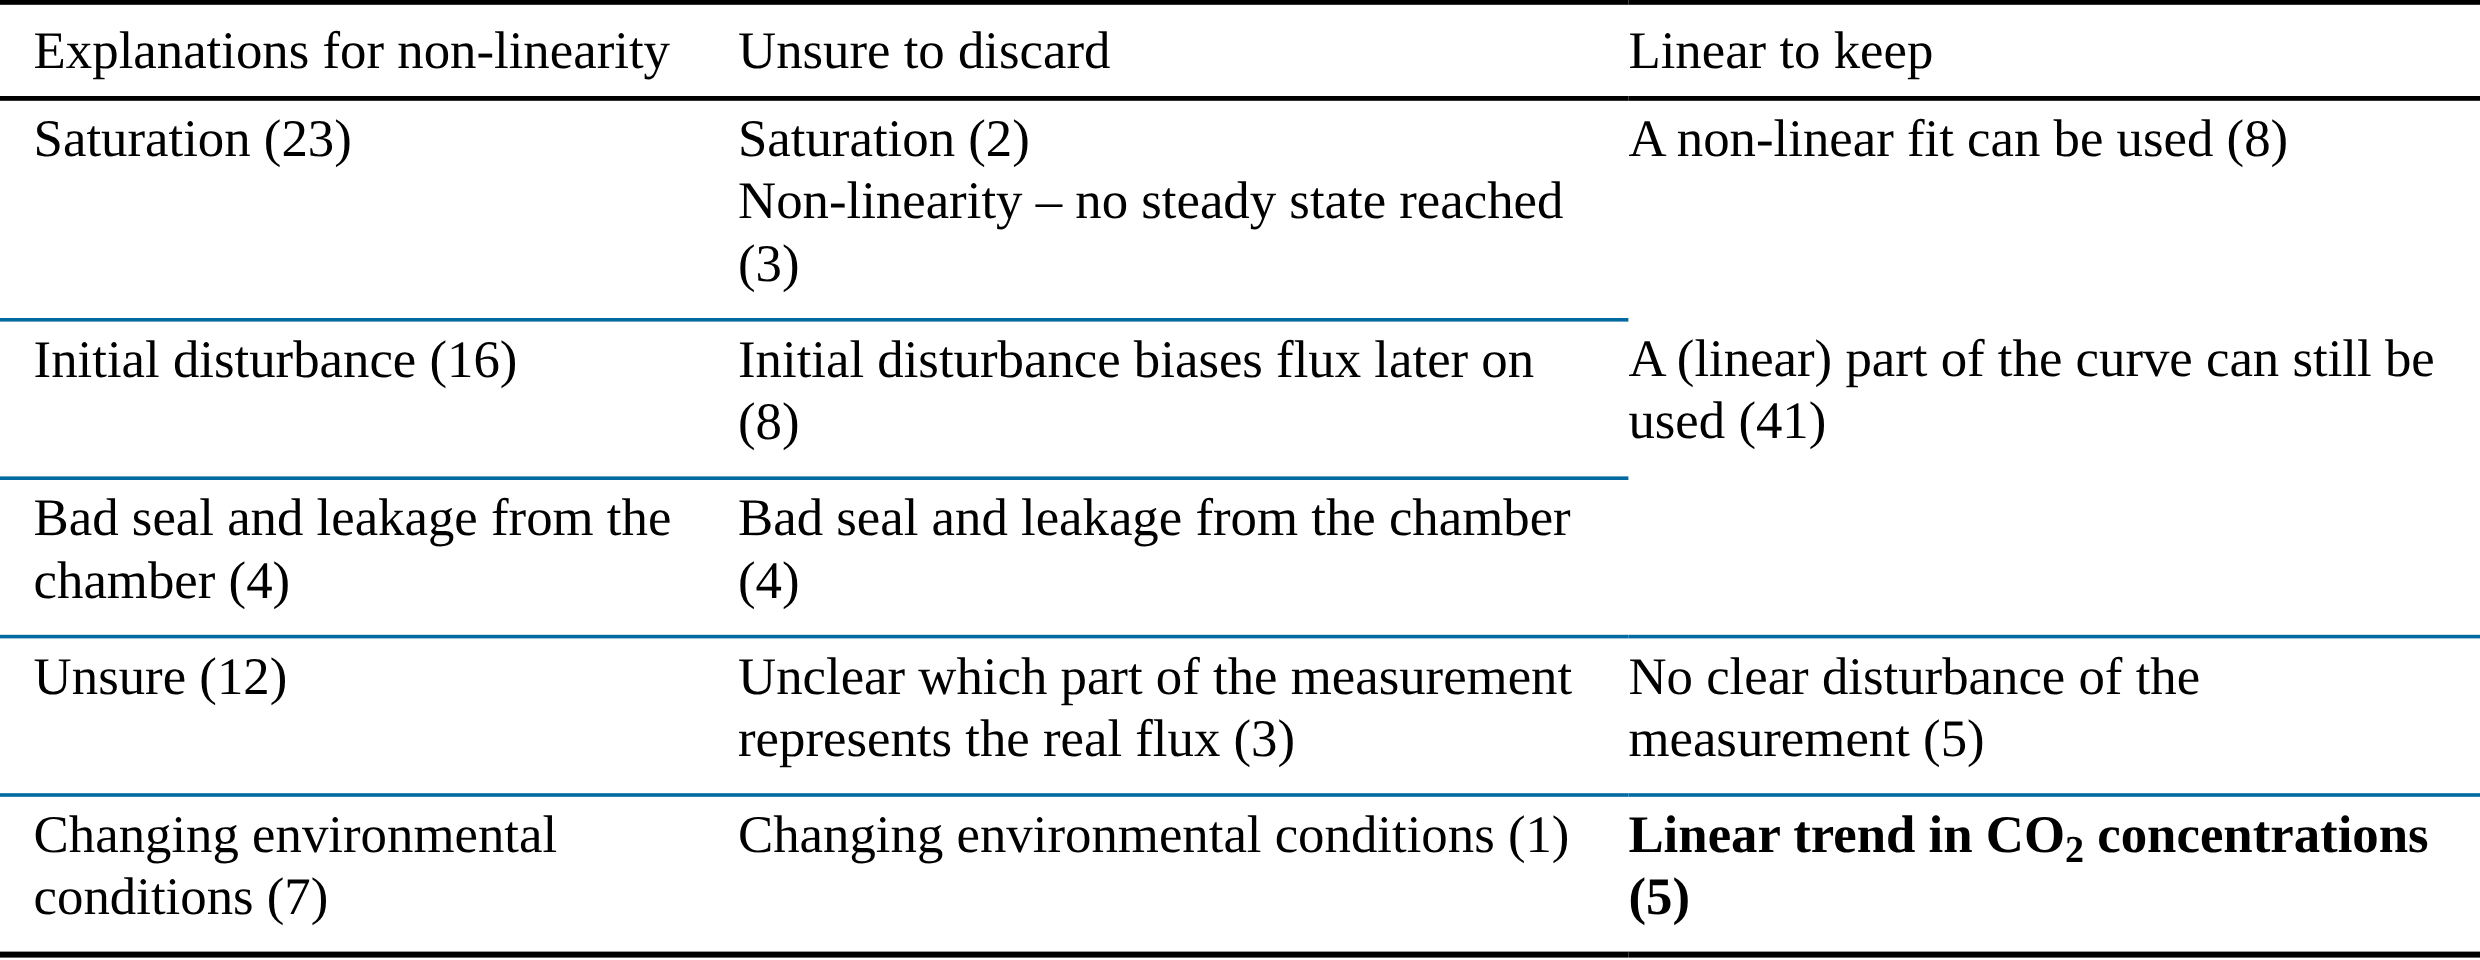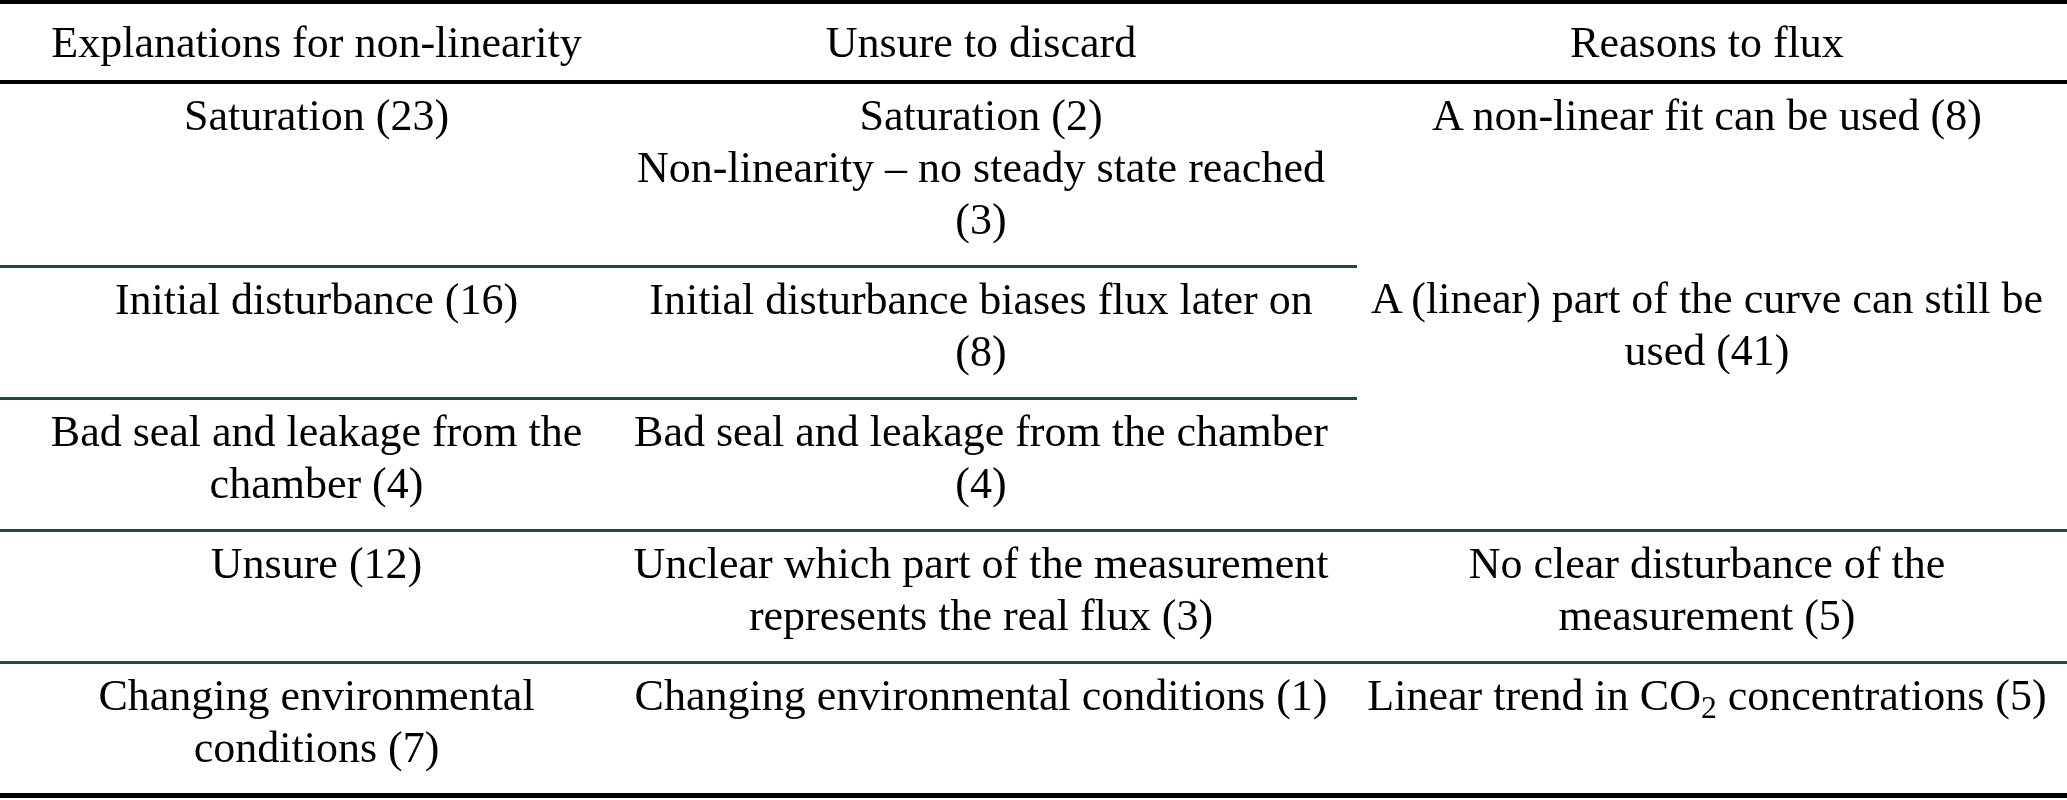--- a/index.html
+++ b/index.html
@@ -18,38 +18,39 @@
     width: 2067px;
     table-layout: fixed;
     border-collapse: collapse;
     border-top: 4px solid #000;
     border-bottom: 5px solid #000;
     font-size: 44px;
     line-height: 52px;
   }
   th, td {
     vertical-align: top;
-    text-align: center;
+    text-align: left;
     font-weight: normal;
     padding: 6px 10px 19px 0;
     white-space: pre-line; 
   }
   th:first-child, td:first-child {
     padding-left: 28px;
   }
   thead th {
     padding-top: 13px;
     padding-bottom: 11px;
     border-bottom: 4px solid #000;
   }
   td.bb {
-    border-bottom: 3px solid #14532d;
+    border-bottom: 3px solid #0369a1;
   }
   td.inline-cell {
     white-space: normal;
+    font-weight: bold;
   }
   .subscript {
     position: relative;
     top: 0.24em;
     font-size: 0.72em;
     line-height: 0;
   }
 </style>
 </head>
 <body>
@@ -57,21 +58,21 @@
 <table class="reasons">
   <colgroup>
     <col style="width:615px">
     <col style="width:742px">
     <col style="width:710px">
   </colgroup>
   <thead>
     <tr>
       <th>Explanations for non-linearity</th>
       <th>Unsure to discard</th>
-      <th>Reasons to flux</th>
+      <th>Linear to keep</th>
     </tr>
   </thead>
   <tbody>
     <tr>
       <td class="bb">Saturation (23)</td>
       <td class="bb">Saturation (2)
 Non-linearity – no steady state reached
 (3)</td>
       <td>A non-linear fit can be used (8)</td>
     </tr>

